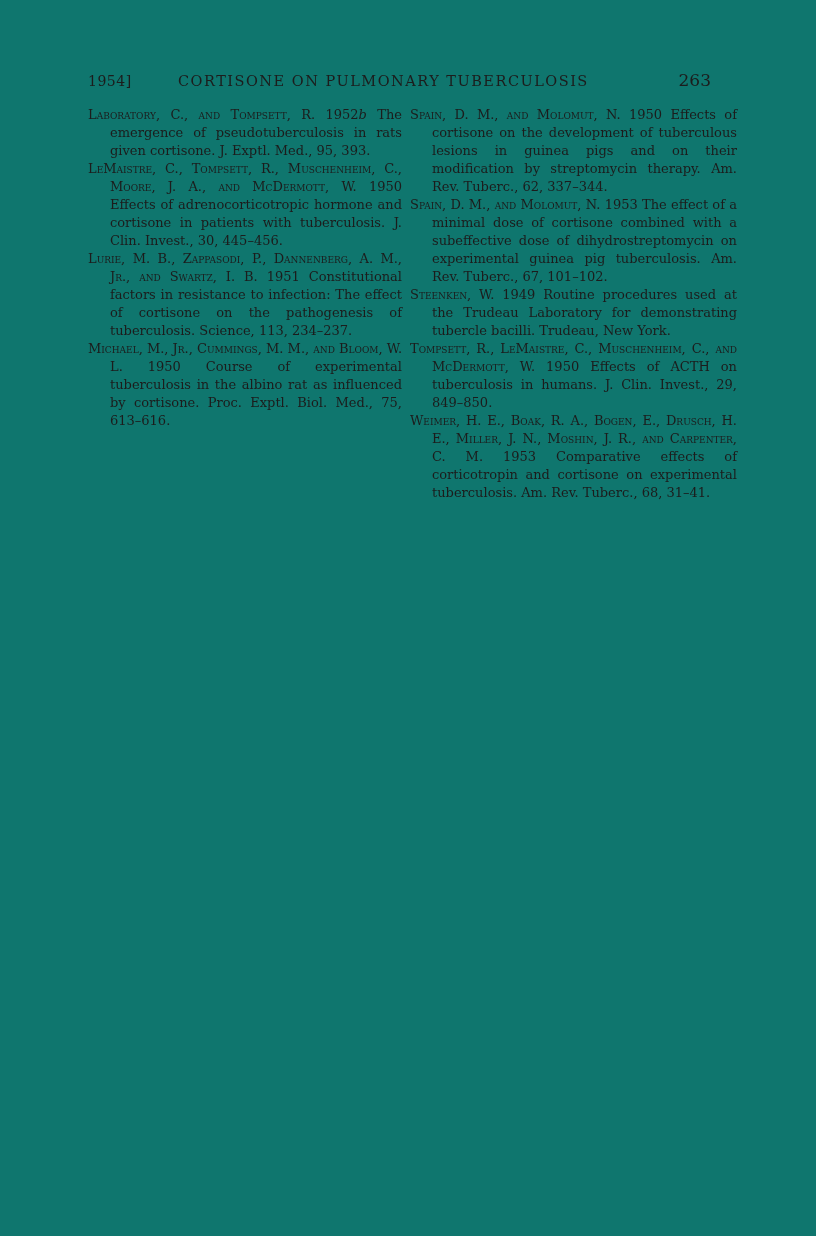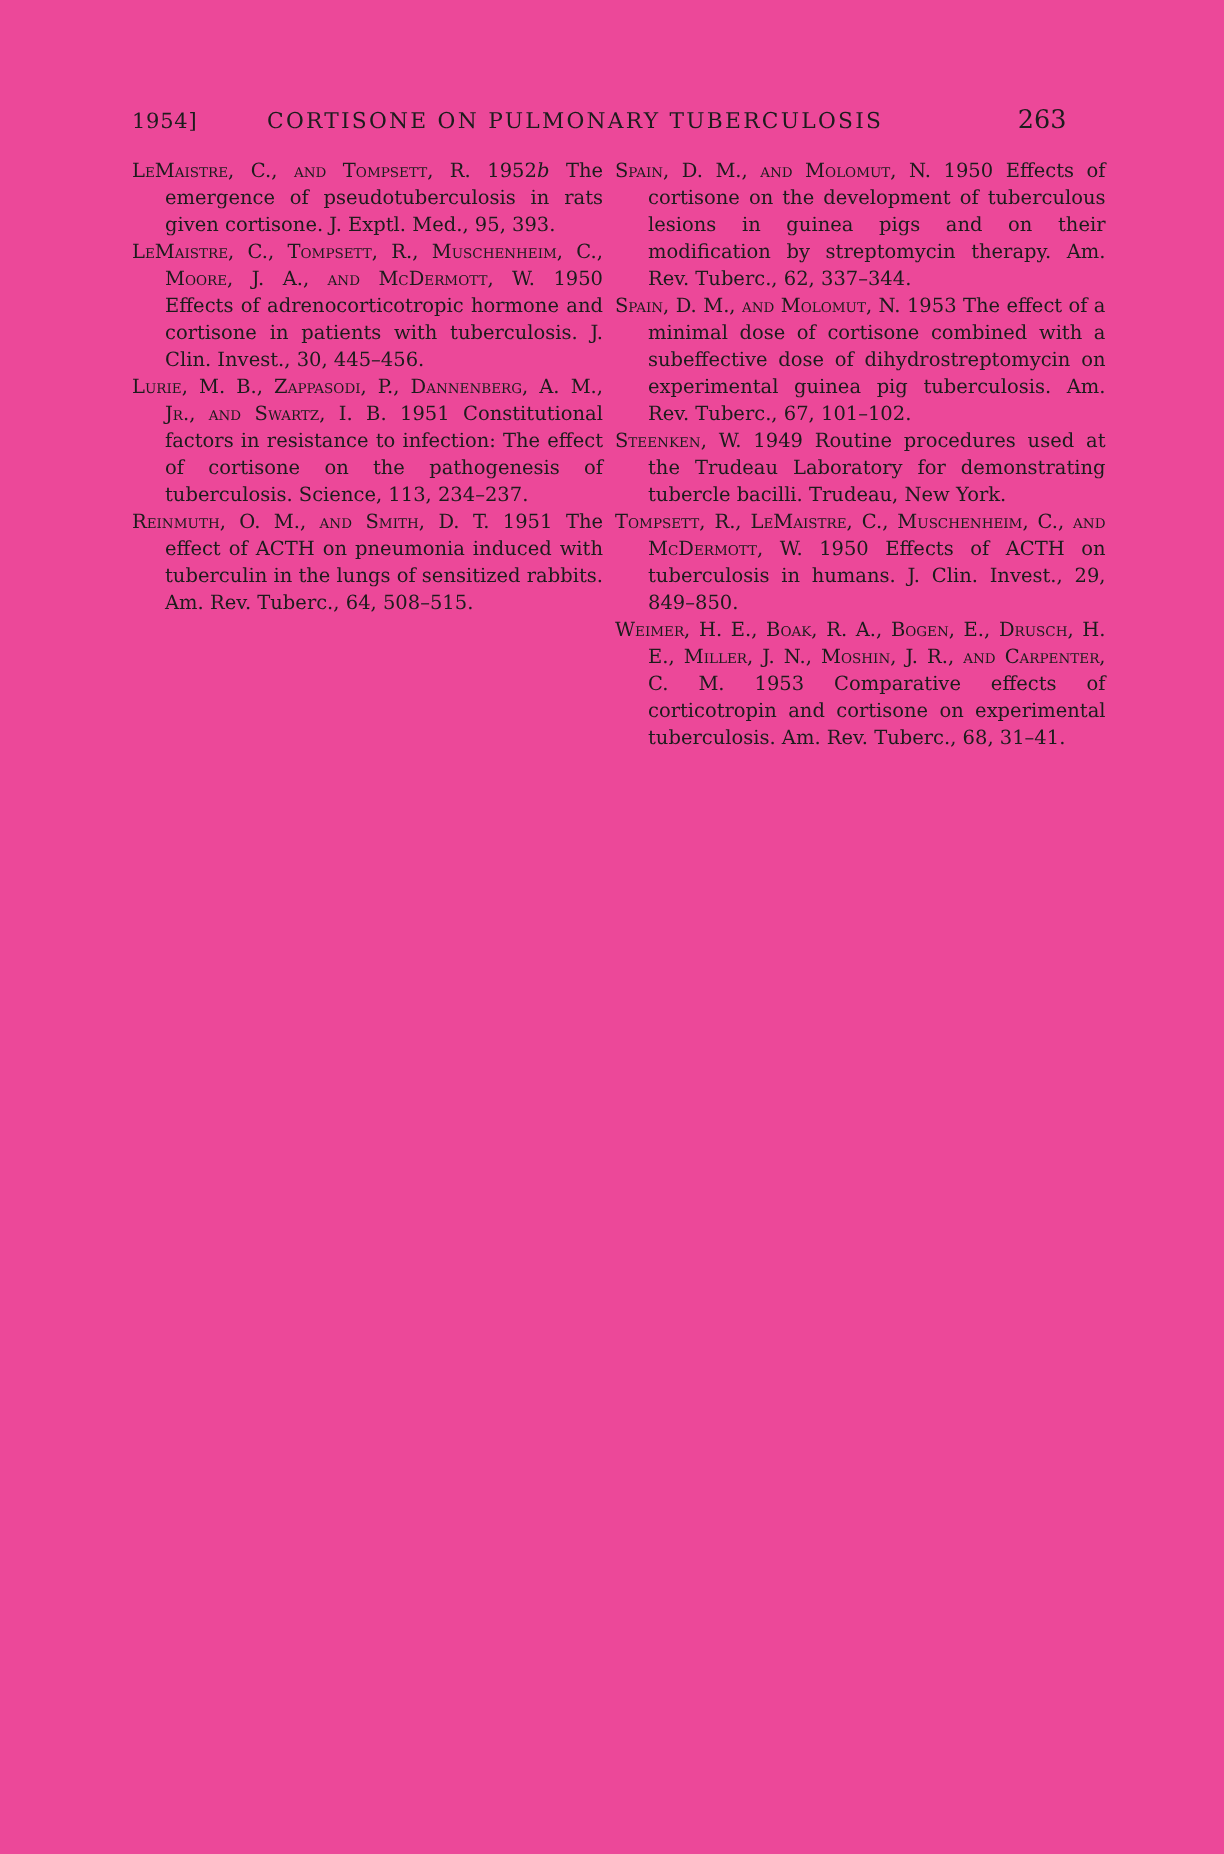--- a/index.html
+++ b/index.html
@@ -4,21 +4,21 @@
 <style>
   html, body {
     margin: 0;
     padding: 0;
     background: #ffffff;
   }
   .page {
     position: relative;
     width: 816px;
     height: 1236px;
-    background: #ec4899;
+    background: #0f766e;
     color: #1c1c1c;
     font-family: "DejaVu Serif", serif;
     overflow: hidden;
   }
   .content {
     position: absolute;
     left: 88px;
     top: 70px;
     width: 649px;
   }
@@ -74,24 +74,24 @@
   <div class="content">
 
     <div class="header">
       <span class="hdr-year">1954]</span>
       <span class="hdr-title">CORTISONE ON PULMONARY TUBERCULOSIS</span>
       <span class="hdr-page">263</span>
     </div>
 
     <div class="cols">
       <div class="col col-left">
-          <p class="ref"><span class="sc">LeMaistre, C., and Tompsett, R.</span><span> 1952</span><span class="it">b</span><span> The emergence of pseudotuberculosis in rats given cortisone. J. Exptl. Med., </span><span class="vol">95,</span><span> 393.</span></p>
+          <p class="ref"><span class="sc">Laboratory, C., and Tompsett, R.</span><span> 1952</span><span class="it">b</span><span> The emergence of pseudotuberculosis in rats given cortisone. J. Exptl. Med., </span><span class="vol">95,</span><span> 393.</span></p>
           <p class="ref"><span class="sc">LeMaistre, C., Tompsett, R., Muschenheim, C., Moore, J. A., and McDermott, W.</span><span> 1950 Effects of adrenocorticotropic hormone and cortisone in patients with tuberculosis. J. Clin. Invest., </span><span class="vol">30,</span><span> 445–456.</span></p>
           <p class="ref"><span class="sc">Lurie, M. B., Zappasodi, P., Dannenberg, A. M., Jr., and Swartz, I. B.</span><span> 1951 Constitutional factors in resistance to infection: The effect of cortisone on the pathogenesis of tuberculosis. Science, </span><span class="vol">113,</span><span> 234–237.</span></p>
-          <p class="ref"><span class="sc">Reinmuth, O. M., and Smith, D. T.</span><span> 1951 The effect of ACTH on pneumonia induced with tuberculin in the lungs of sensitized rabbits. Am. Rev. Tuberc., </span><span class="vol">64,</span><span> 508–515.</span></p>
+          <p class="ref"><span class="sc">Michael, M., Jr., Cummings, M. M., and Bloom, W. L.</span><span> 1950 Course of experimental tuberculosis in the albino rat as influenced by cortisone. Proc. Exptl. Biol. Med., </span><span class="vol">75,</span><span> 613–616.</span></p>
         </div>
       <div class="col col-right">
           <p class="ref"><span class="sc">Spain, D. M., and Molomut, N.</span><span> 1950 Effects of cortisone on the development of tuberculous lesions in guinea pigs and on their modification by streptomycin therapy. Am. Rev. Tuberc., </span><span class="vol">62,</span><span> 337–344.</span></p>
           <p class="ref"><span class="sc">Spain, D. M., and Molomut, N.</span><span> 1953 The effect of a minimal dose of cortisone combined with a subeffective dose of dihydrostreptomycin on experimental guinea pig tuberculosis. Am. Rev. Tuberc., </span><span class="vol">67,</span><span> 101–102.</span></p>
           <p class="ref"><span class="sc">Steenken, W.</span><span> 1949 Routine procedures used at the Trudeau Laboratory for demonstrating tubercle bacilli. Trudeau, New York.</span></p>
           <p class="ref"><span class="sc">Tompsett, R., LeMaistre, C., Muschenheim, C., and McDermott, W.</span><span> 1950 Effects of ACTH on tuberculosis in humans. J. Clin. Invest., </span><span class="vol">29,</span><span> 849–850.</span></p>
           <p class="ref"><span class="sc">Weimer, H. E., Boak, R. A., Bogen, E., Drusch, H. E., Miller, J. N., Moshin, J. R., and Carpenter, C. M.</span><span> 1953 Comparative effects of corticotropin and cortisone on experimental tuberculosis. Am. Rev. Tuberc., </span><span class="vol">68,</span><span> 31–41.</span></p>
         </div>
     </div>
 

